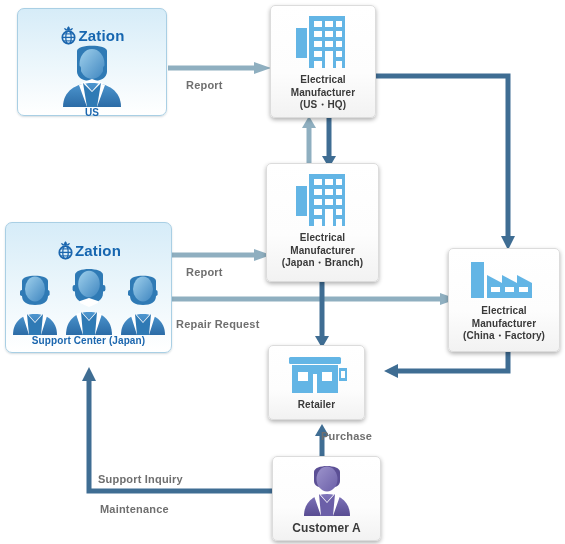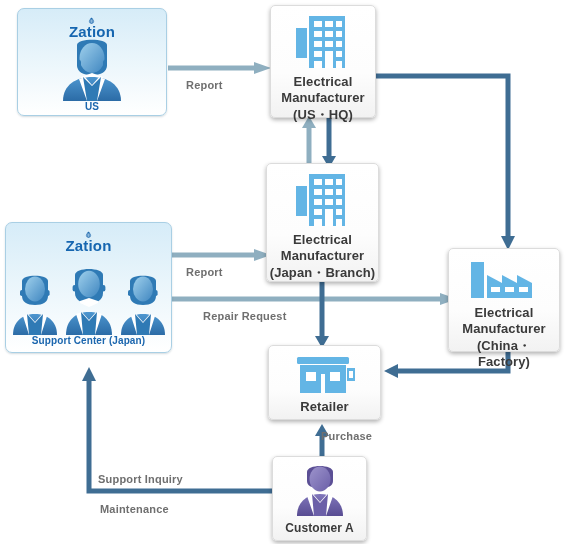--- a/index.html
+++ b/index.html
@@ -20,21 +20,21 @@
   .zpanel{
     border-radius:7px;
     border:1px solid #a9cfe4;
     background:linear-gradient(180deg,#d6ecf8 0%,#e9f5fb 45%,#ffffff 100%);
     box-shadow:0 1px 2px rgba(60,90,110,.22);
     display:flex;
     flex-direction:column;
     align-items:center;
     z-index:6;
   }
-  .zlogo{display:flex;align-items:center;gap:0;margin-top:8px;height:22px;flex-direction:column;}
+  .zlogo{display:flex;align-items:center;gap:0;margin-top:16px;height:22px;}
   .zlogo .ztext{
     font-size:15px;font-weight:bold;color:#1666b0;letter-spacing:.2px;
     line-height:1;
   }
   .zlabel{
     font-size:10px;font-weight:bold;color:#1b66ae;
     margin-bottom:6px;letter-spacing:.1px;white-space:nowrap;
   }
   .people{flex:1;display:flex;align-items:flex-end;justify-content:center;gap:2px;}
 
@@ -45,21 +45,21 @@
     background:linear-gradient(180deg,#ffffff 0%,#fdfdfd 60%,#f2f2f2 100%);
     box-shadow:0 2px 4px rgba(0,0,0,.30);
     display:flex;
     flex-direction:column;
     align-items:center;
     justify-content:flex-start;
     z-index:6;
   }
   .card .cicon{display:flex;align-items:center;justify-content:center;}
   .card .ctitle{
-    font-size:13px;font-weight:bold;color:#3a3a3a;
+    font-size:10px;font-weight:bold;color:#3a3a3a;
     text-align:center;line-height:1.25;letter-spacing:.1px;
     padding:0 2px;
   }
 
   
   .conn{position:absolute;z-index:2;}
   .conn svg{display:block;overflow:visible;}
   .elabel{
     position:absolute;
     font-size:11px;font-weight:bold;color:#6f6f6f;
@@ -136,21 +136,21 @@
 
   <div class="conn" style="left:80px;top:365px;">
     <svg width="200" height="132" viewBox="0 0 200 132">
       <polyline points="192,126 9,126 9,14" fill="none" stroke="#3f6d93" stroke-width="5"></polyline>
       <path d="M2,16 L9,2 L16,16 Z" fill="#3f6d93"></path>
     </svg>
   </div>
 
   <div class="elabel" style="left:186px;top:79px;">Report</div>
   <div class="elabel" style="left:186px;top:266px;">Report</div>
-  <div class="elabel" style="left:176px;top:310px;margin-left:27px;">Repair Request</div>
+  <div class="elabel" style="left:176px;top:318px;">Repair Request</div>
   <div class="elabel" style="left:321px;top:430px;">Purchase</div>
   <div class="elabel" style="left:98px;top:473px;">Support Inquiry</div>
   <div class="elabel" style="left:93px;top:503px;margin-left:7px;">Maintenance</div>
 
   <div class="node zpanel" style="left:17px;top:8px;width:150px;height:108px;">
     <div class="zlogo">
       <svg width="19" height="20" viewBox="0 0 19 20">
         <path d="M9.5 1.2 C8.3 2.2 7.9 3.4 8.1 4.6 C7.2 3.6 6 3.2 4.9 3.4 C5.6 4.5 6.6 5.3 7.7 5.6 L11.3 5.6 C12.4 5.3 13.4 4.5 14.1 3.4 C13 3.2 11.8 3.6 10.9 4.6 C11.1 3.4 10.7 2.2 9.5 1.2 Z" fill="#1b66ae"></path>
         <circle cx="9.5" cy="12.4" r="6.2" fill="none" stroke="#1b66ae" stroke-width="1.7"></circle>
         <ellipse cx="9.5" cy="12.4" rx="2.7" ry="6.2" fill="none" stroke="#1b66ae" stroke-width="1.3"></ellipse>
@@ -317,38 +317,38 @@
         </g>
       </svg>
     </div>
     <div class="ctitle" style="margin-top:6px;">
       <div>Electrical</div>
       <div>Manufacturer</div>
       <div>(China・Factory)</div>
     </div>
   </div>
 
-  <div class="node card" style="left:268px;top:345px;width:113px;height:75px;padding-top:9px;">
+  <div class="node card" style="left:268px;top:345px;width:97px;height:75px;padding-top:9px;">
     <div class="cicon">
       <svg width="66" height="38" viewBox="0 0 66 38">
         <rect x="5" y="2" width="52" height="7" rx="1.5" fill="#63b5e5"></rect>
         <rect x="8" y="10" width="46" height="28" fill="#63b5e5"></rect>
         <rect x="55" y="13" width="8" height="13" fill="#63b5e5"></rect>
         <g fill="#ffffff">
           <rect x="14" y="17" width="10" height="9"></rect>
           <rect x="38" y="17" width="10" height="9"></rect>
           <rect x="29" y="19" width="4" height="19"></rect>
           <rect x="57" y="16" width="4" height="7"></rect>
         </g>
       </svg>
     </div>
     <div class="ctitle" style="margin-top:6px;">Retailer</div>
   </div>
 
-  <div class="node card" style="left:272px;top:456px;width:95px;height:85px;padding-top:7px;">
+  <div class="node card" style="left:272px;top:456px;width:109px;height:85px;padding-top:7px;">
     <div class="cicon">
       <svg width="54" height="52" viewBox="0 0 54 52">
         <defs>
           <linearGradient id="cBody" x1="0" y1="0" x2="0" y2="1">
             <stop offset="0%" stop-color="#8076bb"></stop>
               <stop offset="100%" stop-color="#584c92"></stop>
           </linearGradient>
           <linearGradient id="cHead" x1="0" y1="0" x2="1" y2="1">
             <stop offset="0%" stop-color="#9d94cc"></stop>
               <stop offset="100%" stop-color="#6b5fa8"></stop>

